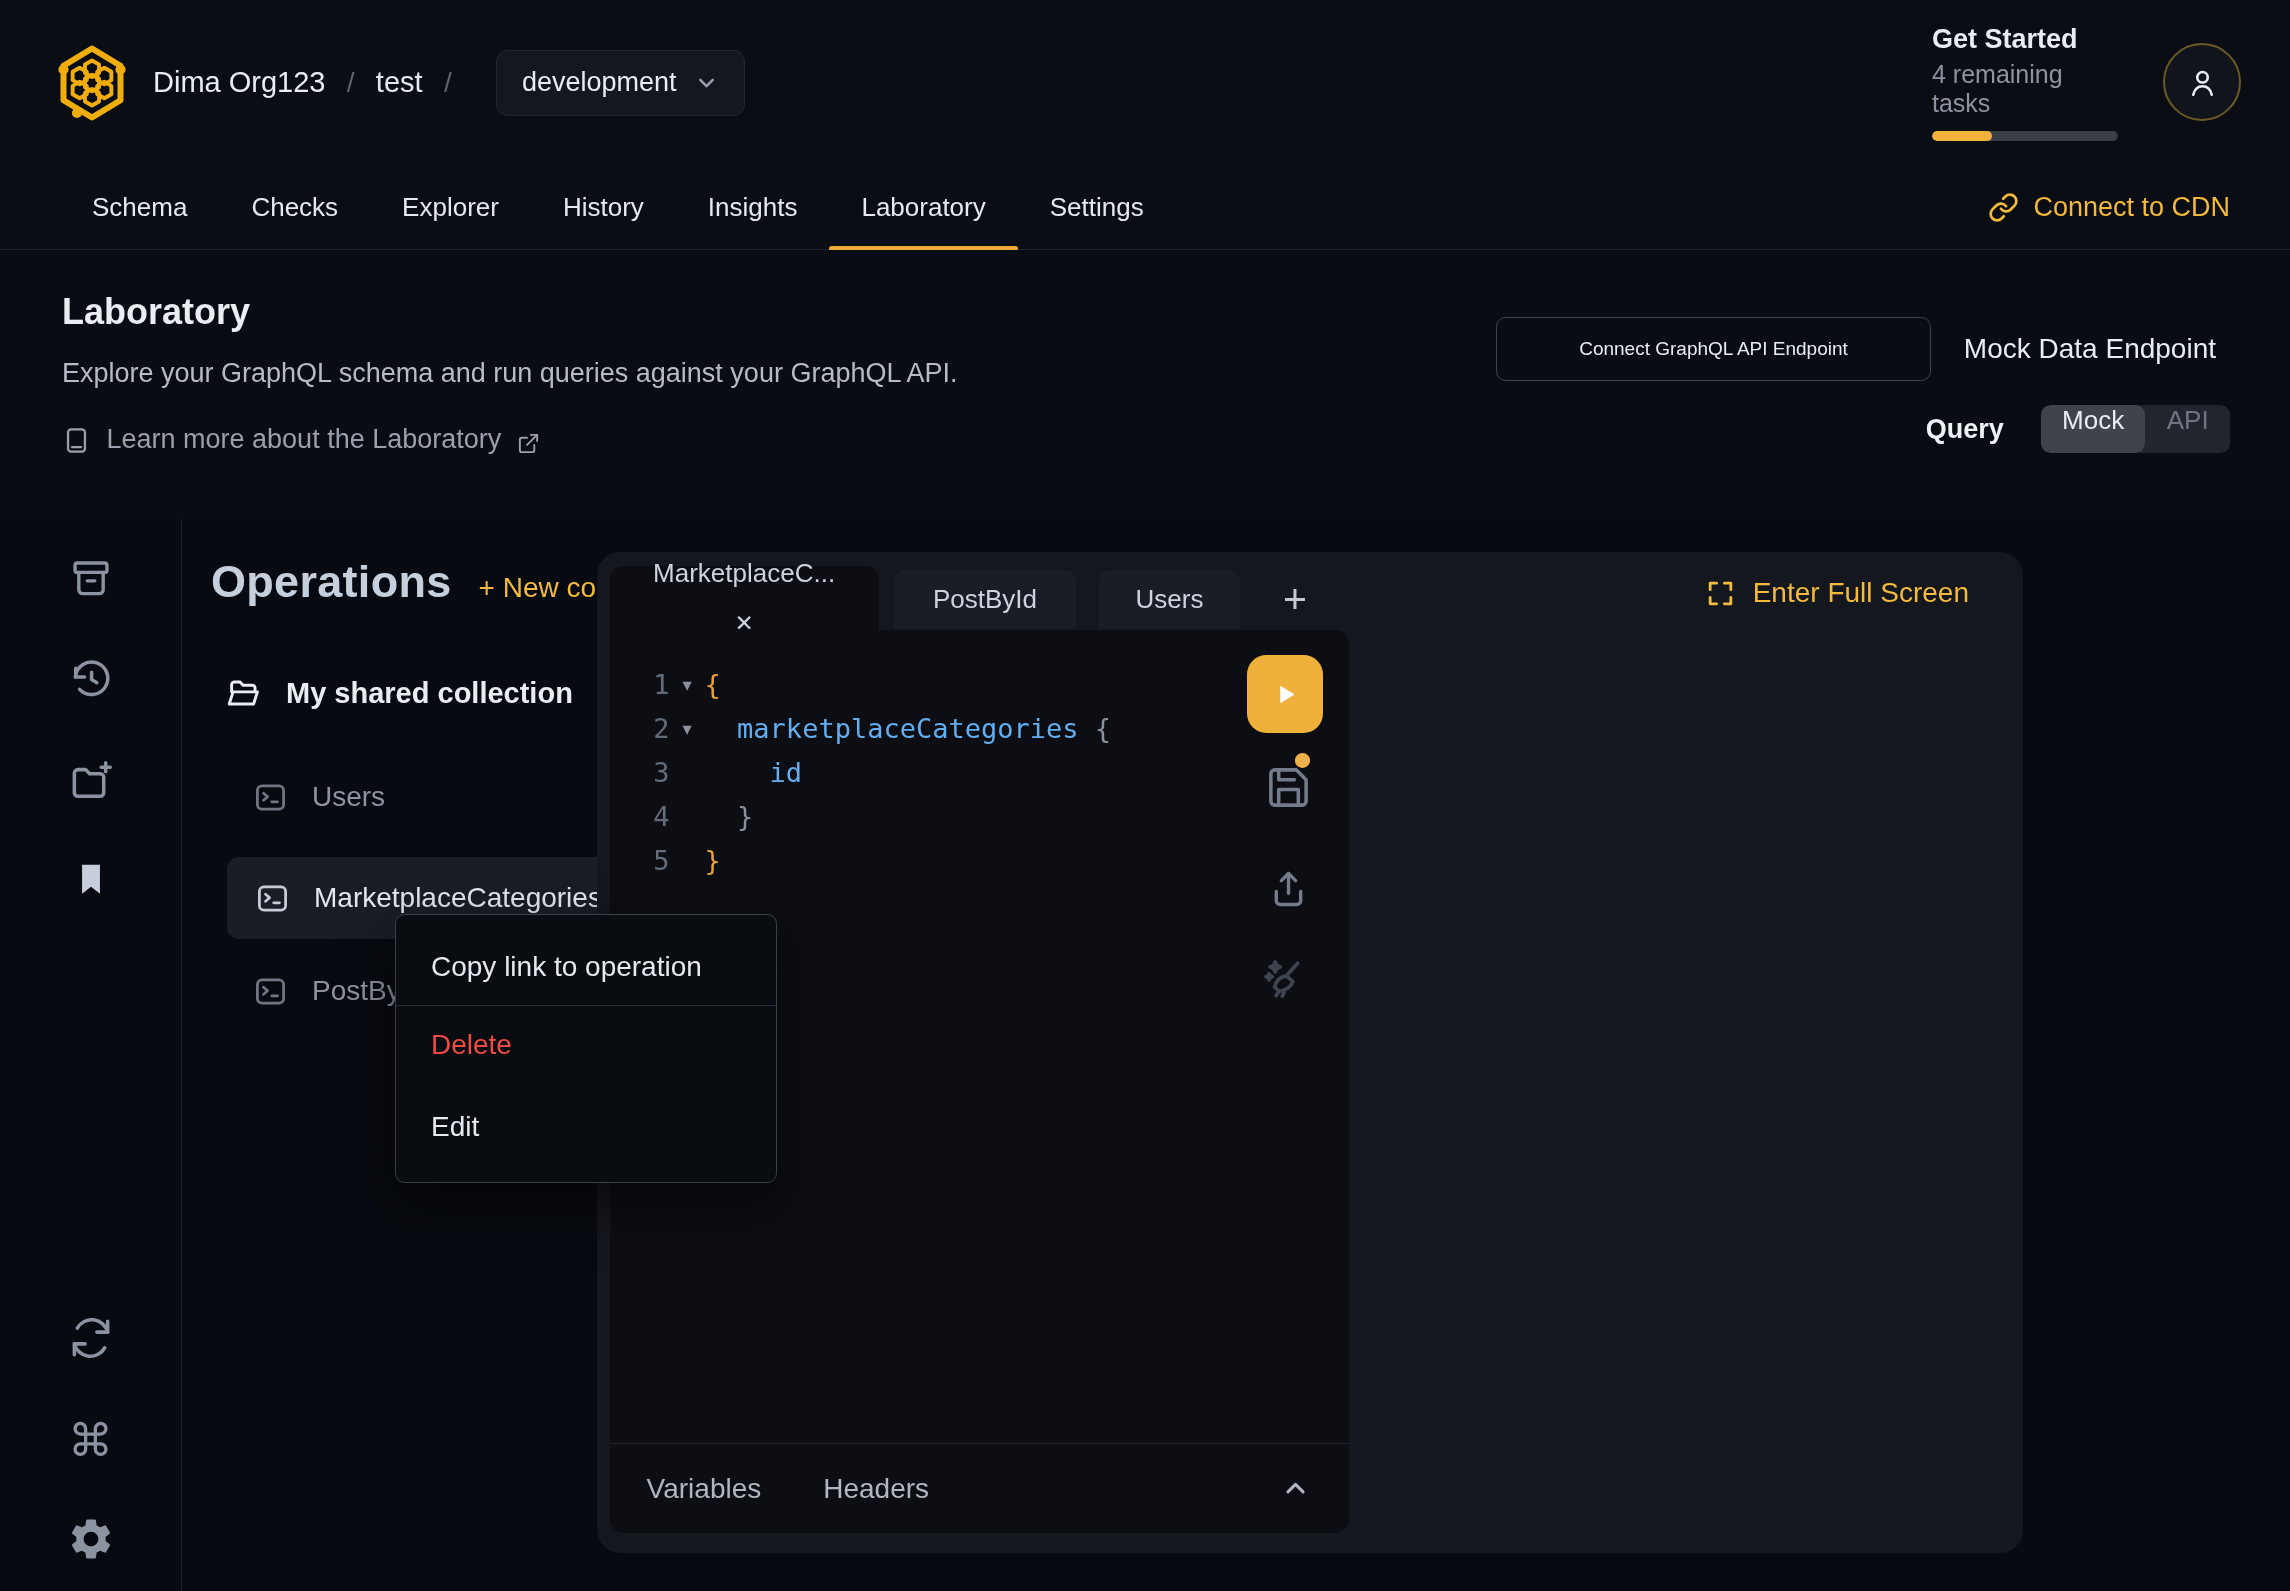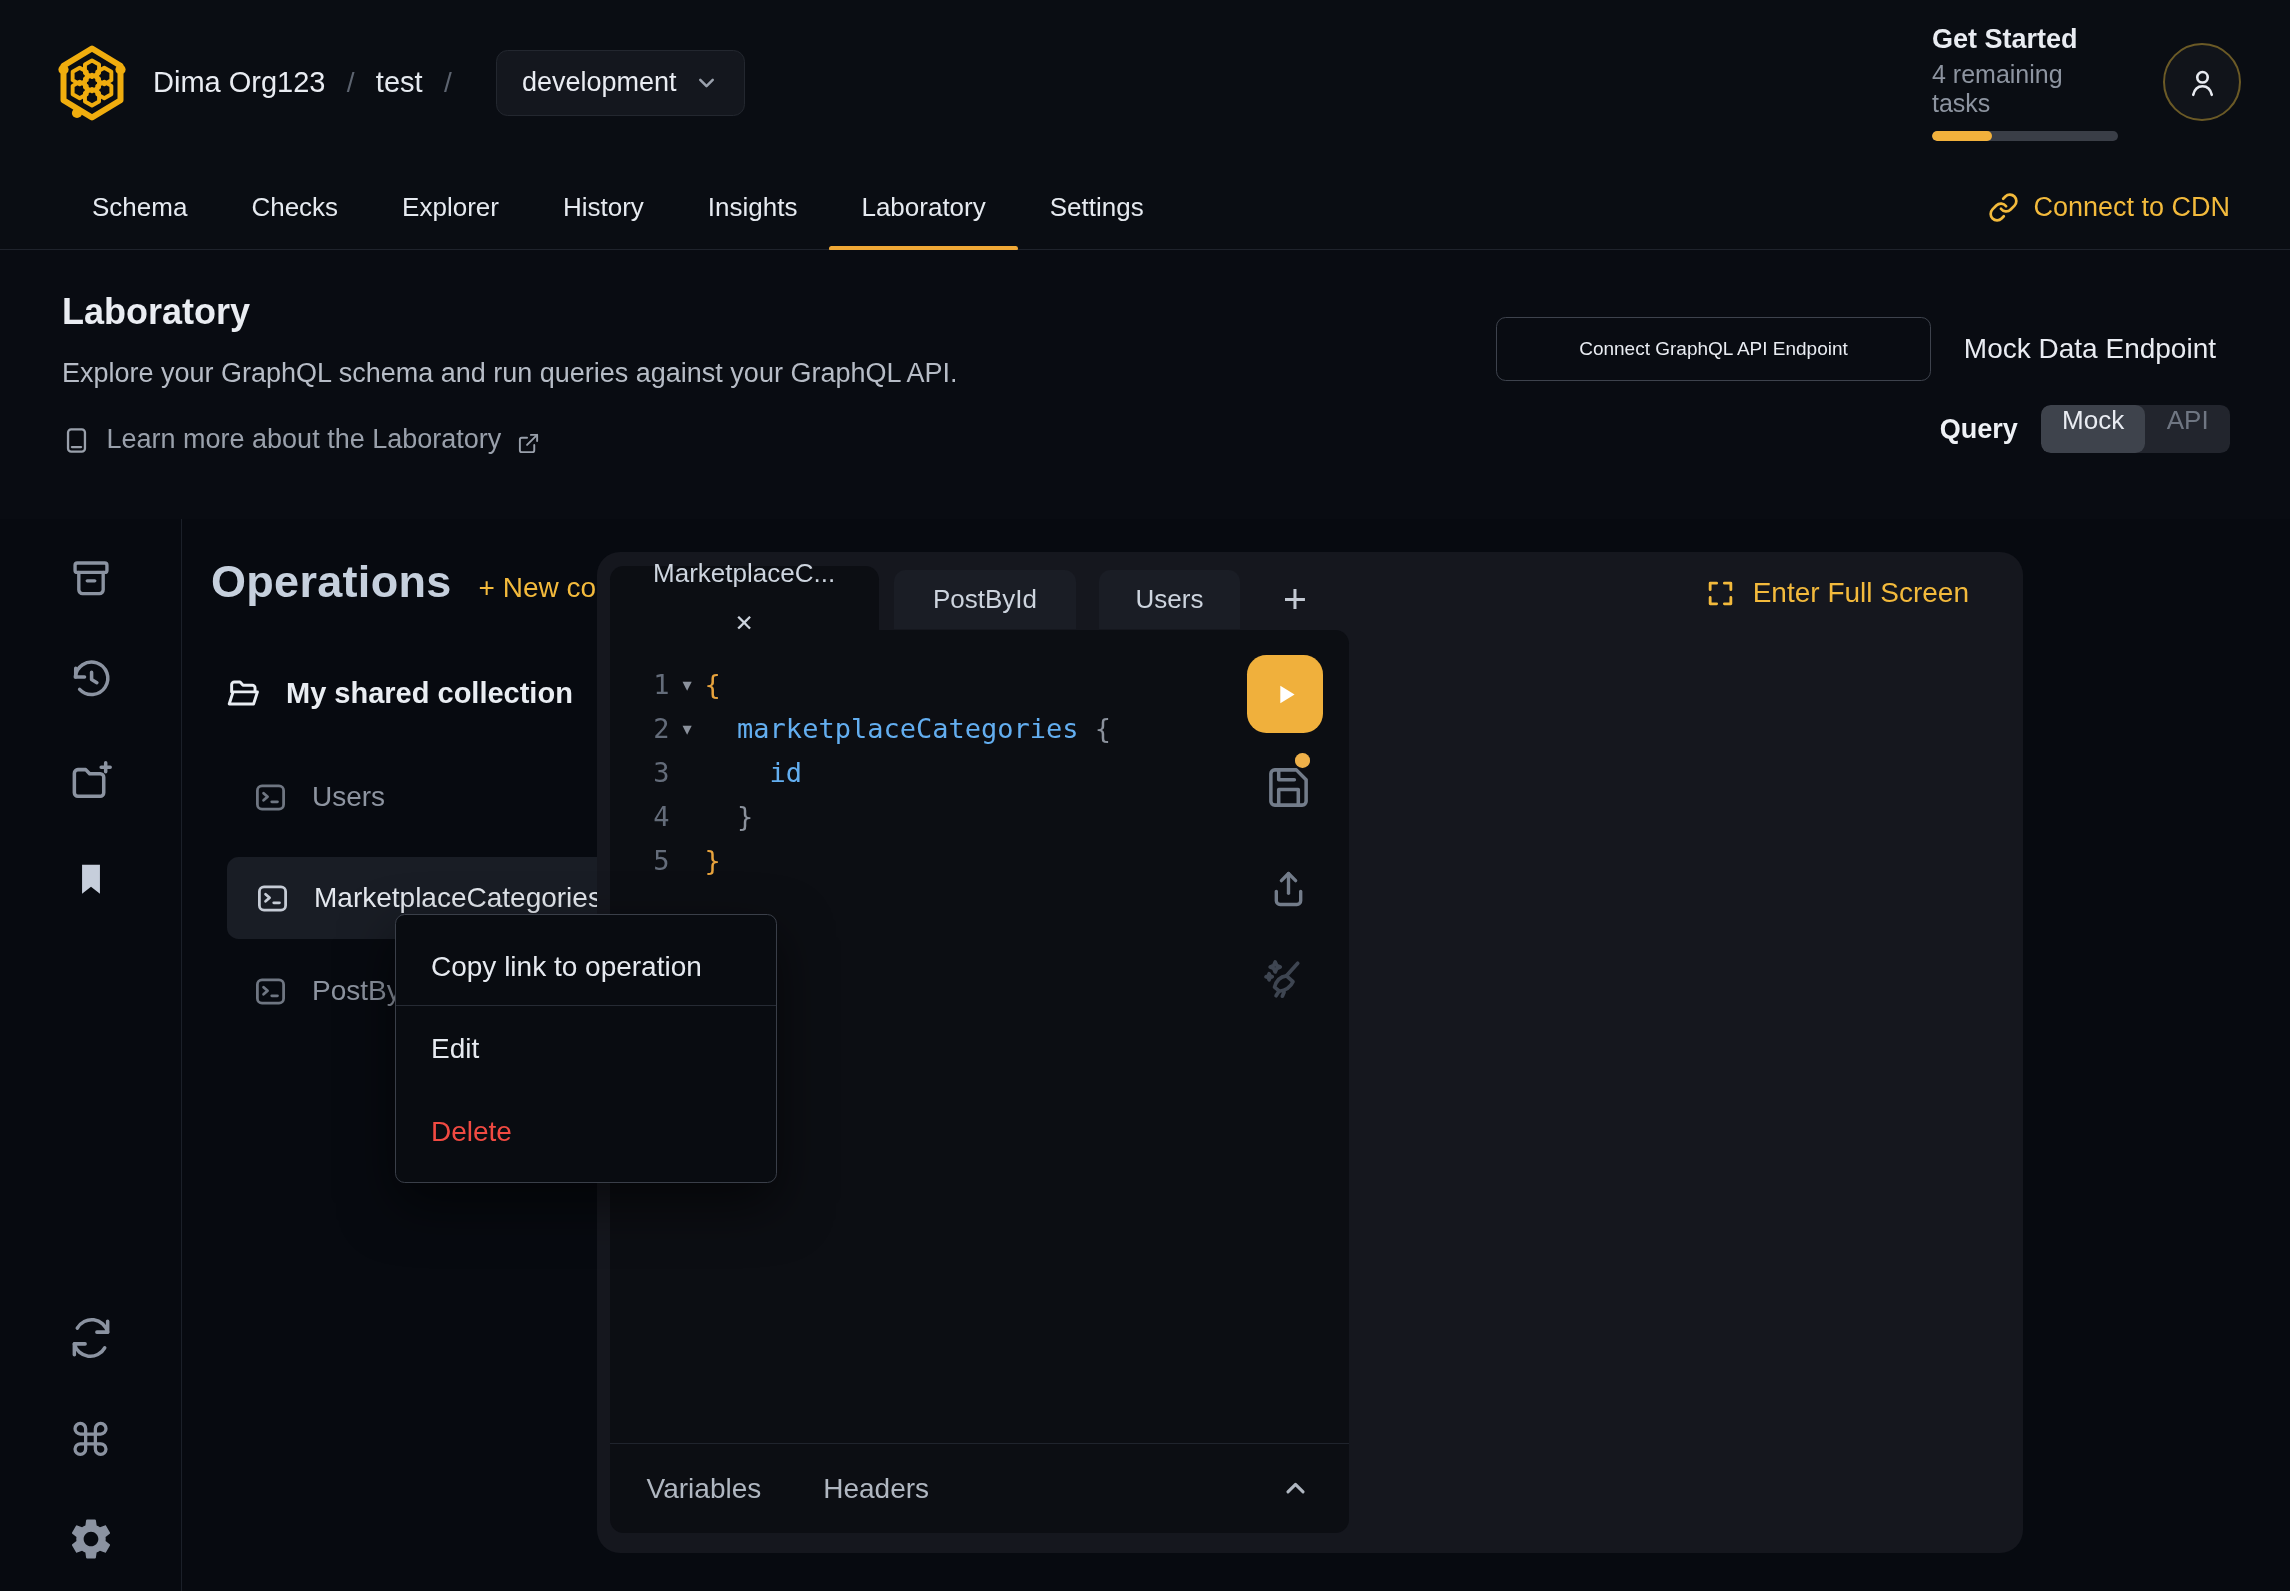--- a/index.html
+++ b/index.html
@@ -35,21 +35,21 @@
   .connect-cdn{margin-left:auto;margin-right:60px;display:flex;align-items:center;gap:14.6px;color:#f3ba3c;font-size:27px;cursor:pointer;}
 
   
   .page-head{position:absolute;top:250px;left:0;right:0;height:269px;background:#090c12;}
   .ph-left{position:absolute;left:62px;top:41px;}
   .page-title{font-size:36px;font-weight:600;color:#eaedf2;}
   .page-desc{margin-top:25px;font-size:27px;color:#b6bcc6;}
   .learn-more{margin-top:35px;display:flex;align-items:flex-end;gap:15.5px;font-size:27px;color:#99a0ab;cursor:pointer;}
   .connect-endpoint-btn{position:absolute;top:67px;right:359px;width:435px;height:64px;display:flex;align-items:center;justify-content:center;border:1px solid #3e434d;border-radius:9.7px;font-size:19px;color:#e9ecf2;background:transparent;cursor:pointer;font-family:inherit;}
   .mock-endpoint{position:absolute;top:67px;right:74px;height:64px;display:flex;align-items:center;font-size:28px;color:#e9ecf2;cursor:pointer;}
-  .query-row{position:absolute;top:155px;right:60px;display:flex;align-items:center;gap:23px;}
+  .query-row{position:absolute;top:155px;right:60px;display:flex;align-items:center;gap:37px;}
   .query-label{font-size:27px;font-weight:700;color:#eef1f5;}
   .segmented{display:flex;background:#22252d;border-radius:9.7px;overflow:hidden;}
   .seg{padding:0 21.3px;height:48px;display:flex;align-items:flex-start;font-size:26px;color:#6f7682;cursor:pointer;}
   .seg.active{background:#3e434c;color:#e9ecf2;border-radius:9.7px;}
 
   
   .main{position:absolute;top:519px;left:0;right:0;bottom:0;background:#070a10;}
   .vdiv{position:absolute;left:181px;top:0;bottom:0;width:1px;background:#1b2029;}
   .rail{position:absolute;left:0;top:0;width:181px;bottom:0;}
   .rail-icon{position:absolute;left:50%;transform:translate(-50%,-50%);cursor:pointer;color:#8b93a1;}
@@ -326,25 +326,25 @@
           </svg>
       </span>
       <span class="op-label">PostById</span>
     </div>
 
     <div class="ctx-menu">
       <div class="ctx-item">
           <span>Copy link to operation</span>
         </div>
       <div class="ctx-divider"></div>
+      <div class="ctx-item danger">
+          <span>Delete</span>
+        </div>
       <div class="ctx-item mid">
           <span>Edit</span>
-        </div>
-      <div class="ctx-item danger">
-          <span>Delete</span>
         </div>
     </div>
   </section>
 
   <section class="panel">
     <div class="fullscreen">
       <span>
         <svg width="31" height="31" viewBox="0 0 24 24" fill="none" stroke="#f3ba3c" stroke-width="2.2" stroke-linecap="round" stroke-linejoin="round">
             <path d="M4 9V4h5"></path>
             <path d="M15 4h5v5"></path>

